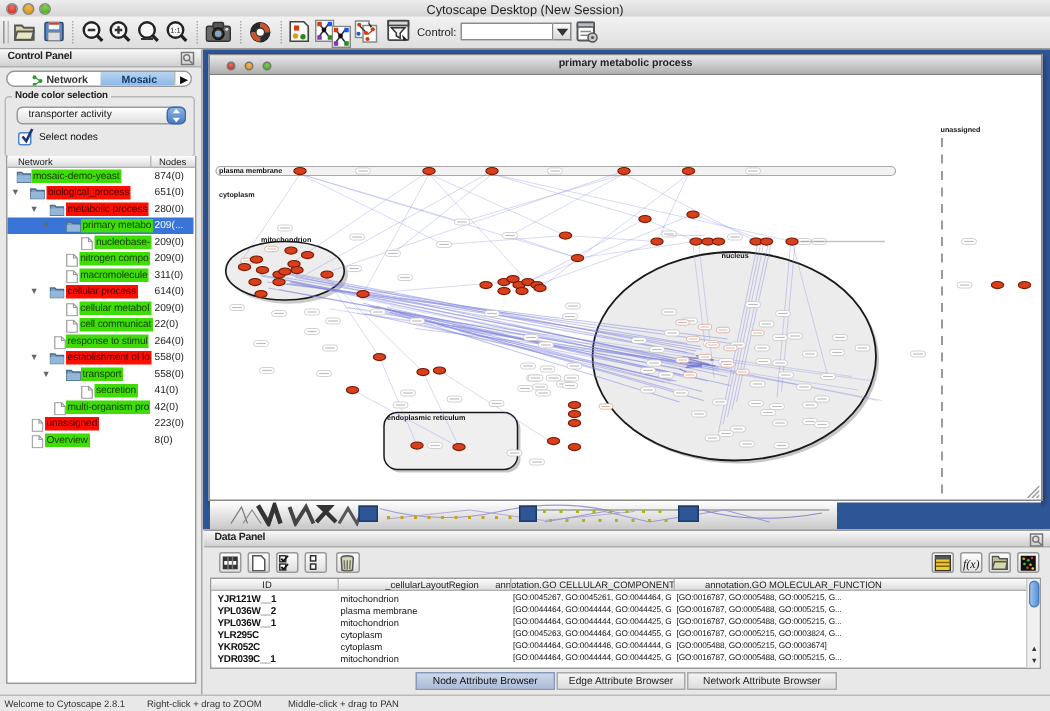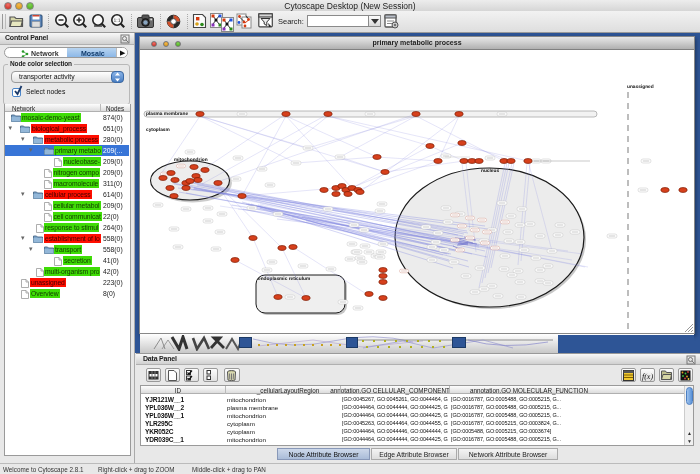--- a/index.html
+++ b/index.html
@@ -101,21 +101,21 @@
     <line x1="4" y1="4.5" x2="7.5" y2="8" stroke="#333"></line>
     <line x1="9" y1="10" x2="12" y2="7.5" stroke="#d43a10"></line>
     <path d="M9.5 2 L12 4.5 L11 5.5 Z" fill="#111"></path>
   </svg>
 <svg style="position:absolute;left:258px;top:13px" width="16" height="16" viewBox="0 0 16 16">
     <rect x="0.8" y="0.8" width="13.5" height="13" rx="1" fill="#fff" stroke="#444" stroke-width="1.2"></rect>
     <rect x="0.8" y="0.8" width="13.5" height="3.2" fill="#d8d8d8" stroke="#444" stroke-width="1.2"></rect>
     <path d="M3 5.5 L12 5.5 L8.8 9 L8.8 12.5 L6.2 11 L6.2 9 Z" fill="#eee" stroke="#333" stroke-width="1"></path>
     <path d="M10 10 L13.5 13.5 L11 14 Z" fill="#222"></path>
   </svg>
-<span style="position:absolute;left:278px;top:17px;font-size:7.5px;color:#222">Search:</span>
+<span style="position:absolute;left:278px;top:17px;font-size:7.5px;color:#222">Control:</span>
 <div style="position:absolute;left:307px;top:15px;width:62px;height:12px;background:#fff;border:1px solid #8a8a8a"></div>
 <div style="position:absolute;left:369px;top:15px;width:12px;height:12px;background:linear-gradient(#fdfdfd,#d8d8d8);border:1px solid #8a8a8a;border-left:none"></div>
 <svg style="position:absolute;left:371px;top:19px" width="8" height="5" viewBox="0 0 8 5">
     <path d="M0 0 L8 0 L4 5 Z" fill="#333"></path>
   </svg>
 <svg style="position:absolute;left:384px;top:14px" width="15" height="15" viewBox="0 0 15 15">
     <rect x="1" y="1" width="11" height="12" rx="1" fill="#fff" stroke="#555" stroke-width="1.3"></rect>
     <rect x="1" y="1" width="11" height="3" fill="#b8bec8" stroke="#555" stroke-width="1"></rect>
     <line x1="3" y1="7" x2="10" y2="7" stroke="#888"></line>
     <line x1="3" y1="9.5" x2="10" y2="9.5" stroke="#888"></line>

